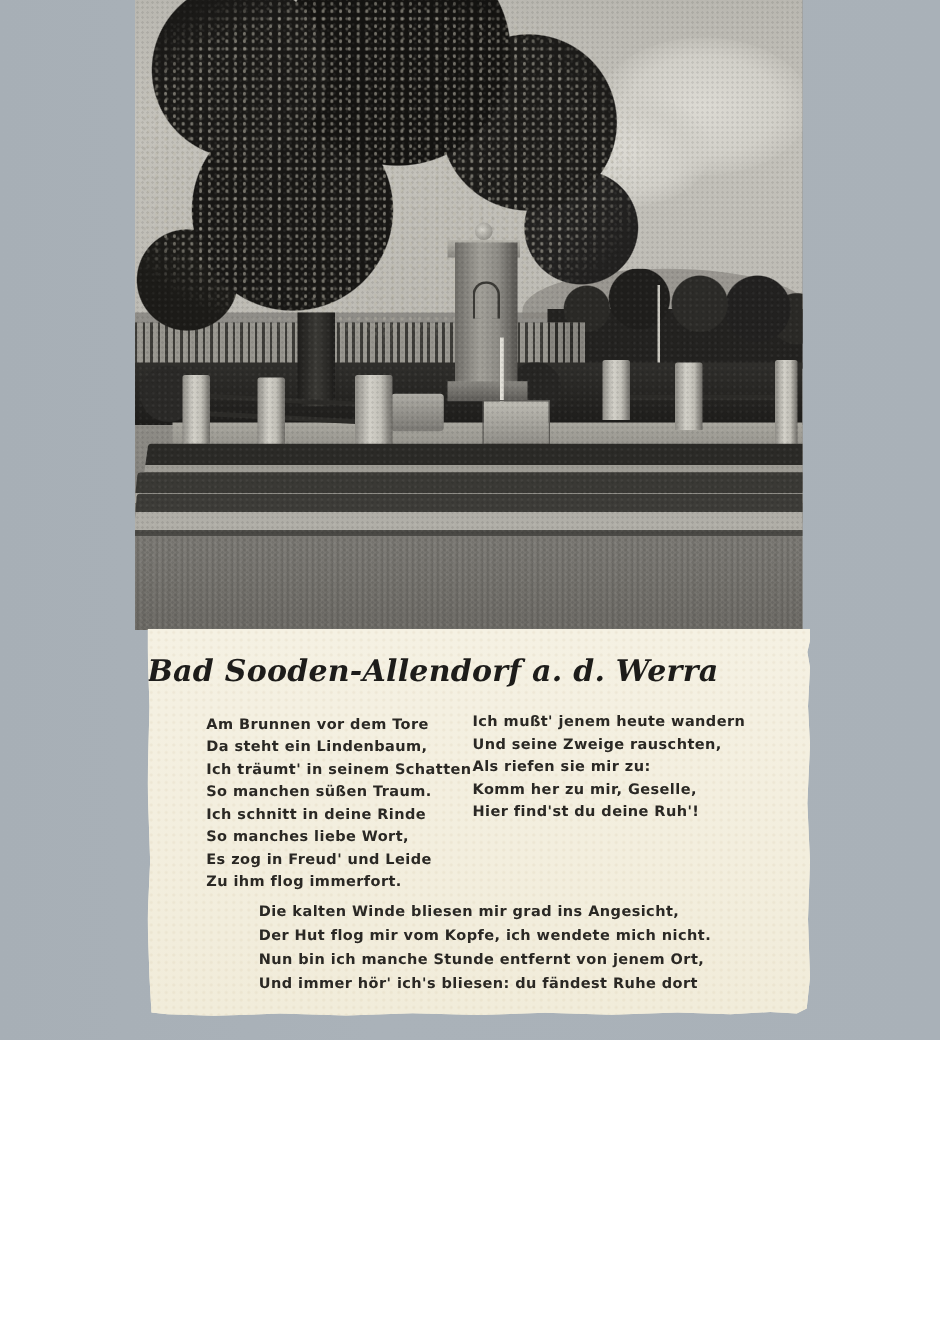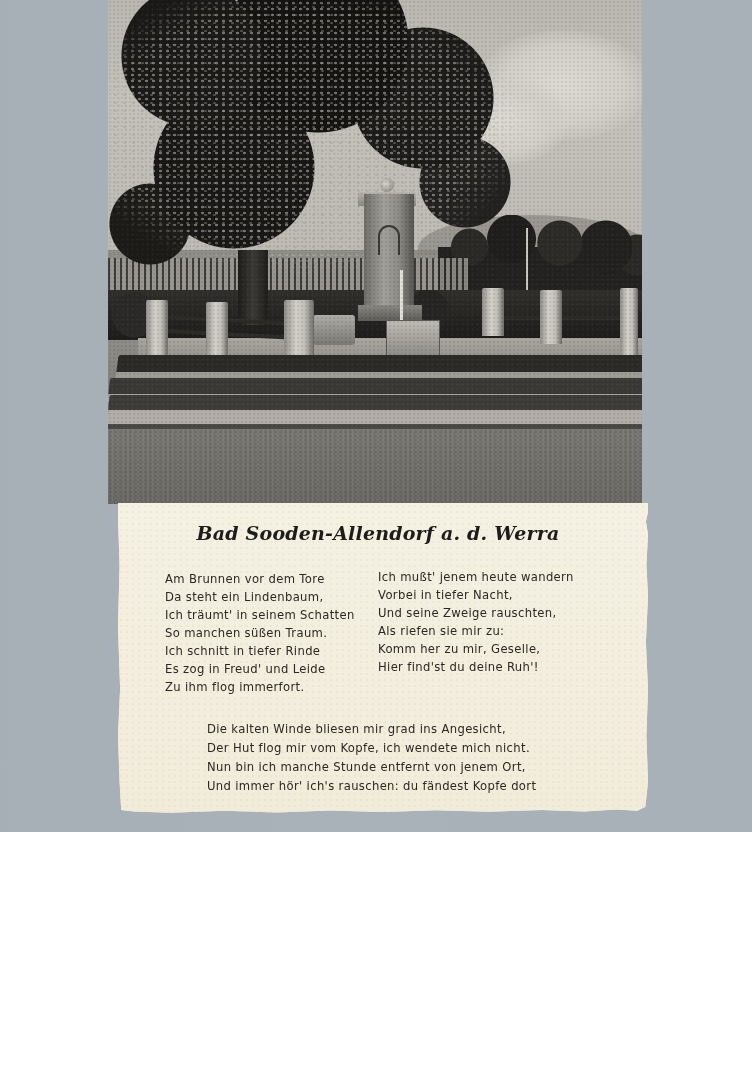--- a/index.html
+++ b/index.html
@@ -157,33 +157,33 @@
       position: absolute; left: 10px; top: 503px; width: 530px; height: 310px;
       background: #f4efdf;
       background-image:
         radial-gradient(circle, rgba(190,170,130,.12) 0 1px, transparent 1.5px),
         linear-gradient(180deg, #f5f1e3 0%, #f1ecda 100%);
       background-size: 6px 6px, 100% 100%;
       clip-path: polygon(0 0,100% 0,100% 3%,99.6% 6%,100% 10%,99.7% 20%,100% 30%,99.6% 45%,100% 60%,99.7% 75%,100% 90%,99.5% 98%,98% 99.3%,94% 98.9%,88% 99.5%,80% 99%,70% 99.6%,60% 99.1%,50% 99.7%,40% 99.2%,30% 99.8%,20% 99.3%,10% 99.9%,3% 99.5%,0.6% 99%,0.3% 90%,0 75%,0.4% 60%,0 40%,0.3% 20%,0 5%);
     }
     .card-title {
       position: absolute; left: 0; top: 19px; width: 520px;
-      text-align: center;
+      text-align: left;
       font-family: "DejaVu Serif", serif; font-style: italic; font-weight: bold;
-      font-size: 19px; color: #1d1c1a; letter-spacing: 0.2px;
+      font-size: 24px; color: #1d1c1a; letter-spacing: 0.2px;
     }
     .verse {
       position: absolute; font-family: "DejaVu Sans", sans-serif;
       font-size: 11.6px; line-height: 18px; color: #2a2824;
       letter-spacing: 0.35px;
     }
     .verse-left { left: 47px; top: 67px; width: 215px; }
     .verse-right { left: 260px; top: 65px; width: 225px; }
     .verse-bottom { left: 89px; top: 217px; width: 380px; line-height: 19px; }
-    .verse-line { display: block; white-space: nowrap; }
+    .verse-line { display: block; white-space: nowrap; font-weight: bold; }
   </style>
 </head>
 <body>
 
 <div class="scan-bg"></div>
 <div class="below-area"></div>
 
 <div class="postcard">
 
   <div class="photo">
@@ -229,34 +229,34 @@
   </div>
 
   <div class="text-panel">
     <div class="card-title">Bad Sooden-Allendorf a. d. Werra</div>
 
     <div class="verse verse-left">
       <span class="verse-line">Am Brunnen vor dem Tore</span>
       <span class="verse-line">Da steht ein Lindenbaum,</span>
       <span class="verse-line">Ich träumt' in seinem Schatten</span>
       <span class="verse-line">So manchen süßen Traum.</span>
-      <span class="verse-line">Ich schnitt in tiefer Rinde</span>
+      <span class="verse-line">Ich schnitt in deine Rinde</span>
+      <span class="verse-line">So manches liebe Wort,</span>
       <span class="verse-line">Es zog in Freud' und Leide</span>
       <span class="verse-line">Zu ihm flog immerfort.</span>
     </div>
 
     <div class="verse verse-right">
       <span class="verse-line">Ich mußt' jenem heute wandern</span>
-      <span class="verse-line">Vorbei in tiefer Nacht,</span>
       <span class="verse-line">Und seine Zweige rauschten,</span>
       <span class="verse-line">Als riefen sie mir zu:</span>
       <span class="verse-line">Komm her zu mir, Geselle,</span>
       <span class="verse-line">Hier find'st du deine Ruh'!</span>
     </div>
 
     <div class="verse verse-bottom">
       <span class="verse-line">Die kalten Winde bliesen mir grad ins Angesicht,</span>
       <span class="verse-line">Der Hut flog mir vom Kopfe, ich wendete mich nicht.</span>
       <span class="verse-line">Nun bin ich manche Stunde entfernt von jenem Ort,</span>
-      <span class="verse-line">Und immer hör' ich's rauschen: du fändest Kopfe dort</span>
+      <span class="verse-line">Und immer hör' ich's bliesen: du fändest Ruhe dort</span>
     </div>
   </div>
 </div>
 
 </body></html>

